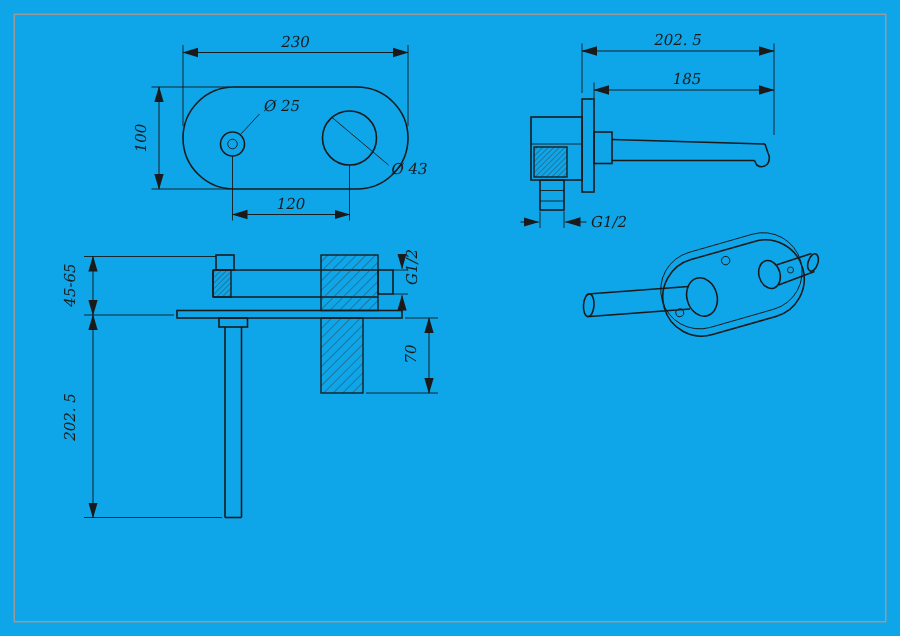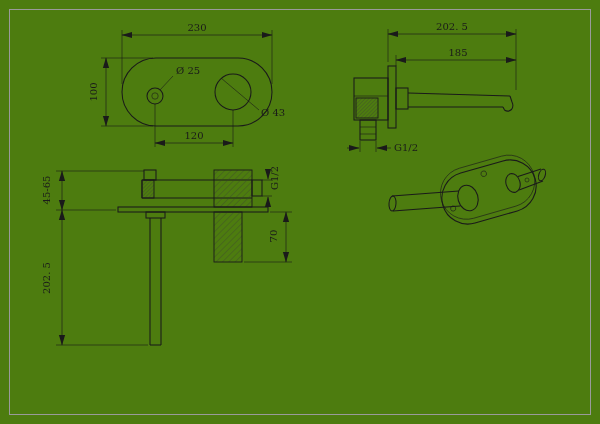--- a/index.html
+++ b/index.html
@@ -1,16 +1,16 @@
 <!DOCTYPE html>
 <html><head>
 <meta charset="utf-8">
 <style>
   html,body{margin:0;padding:0;background:#fff;}
-  .canvas{position:relative;width:600px;height:424px;background:#4d7c0f;overflow:hidden;}
+  .canvas{position:relative;width:600px;height:424px;background:#0ea5e9;overflow:hidden;font-style:italic;}
   svg{display:block;}
   svg text{font-family:"DejaVu Serif",serif;font-size:10px;fill:#1a1a1a;}
   .ol{fill:none;stroke:#1a1a1a;stroke-width:1.05;}
   .tl{fill:none;stroke:#1a1a1a;stroke-width:0.6;}
   .dl{fill:none;stroke:#1a1a1a;stroke-width:0.65;}
   .hx{stroke:#1a1a1a;stroke-width:0.9;}
 </style>
 </head>
 <body>
 

